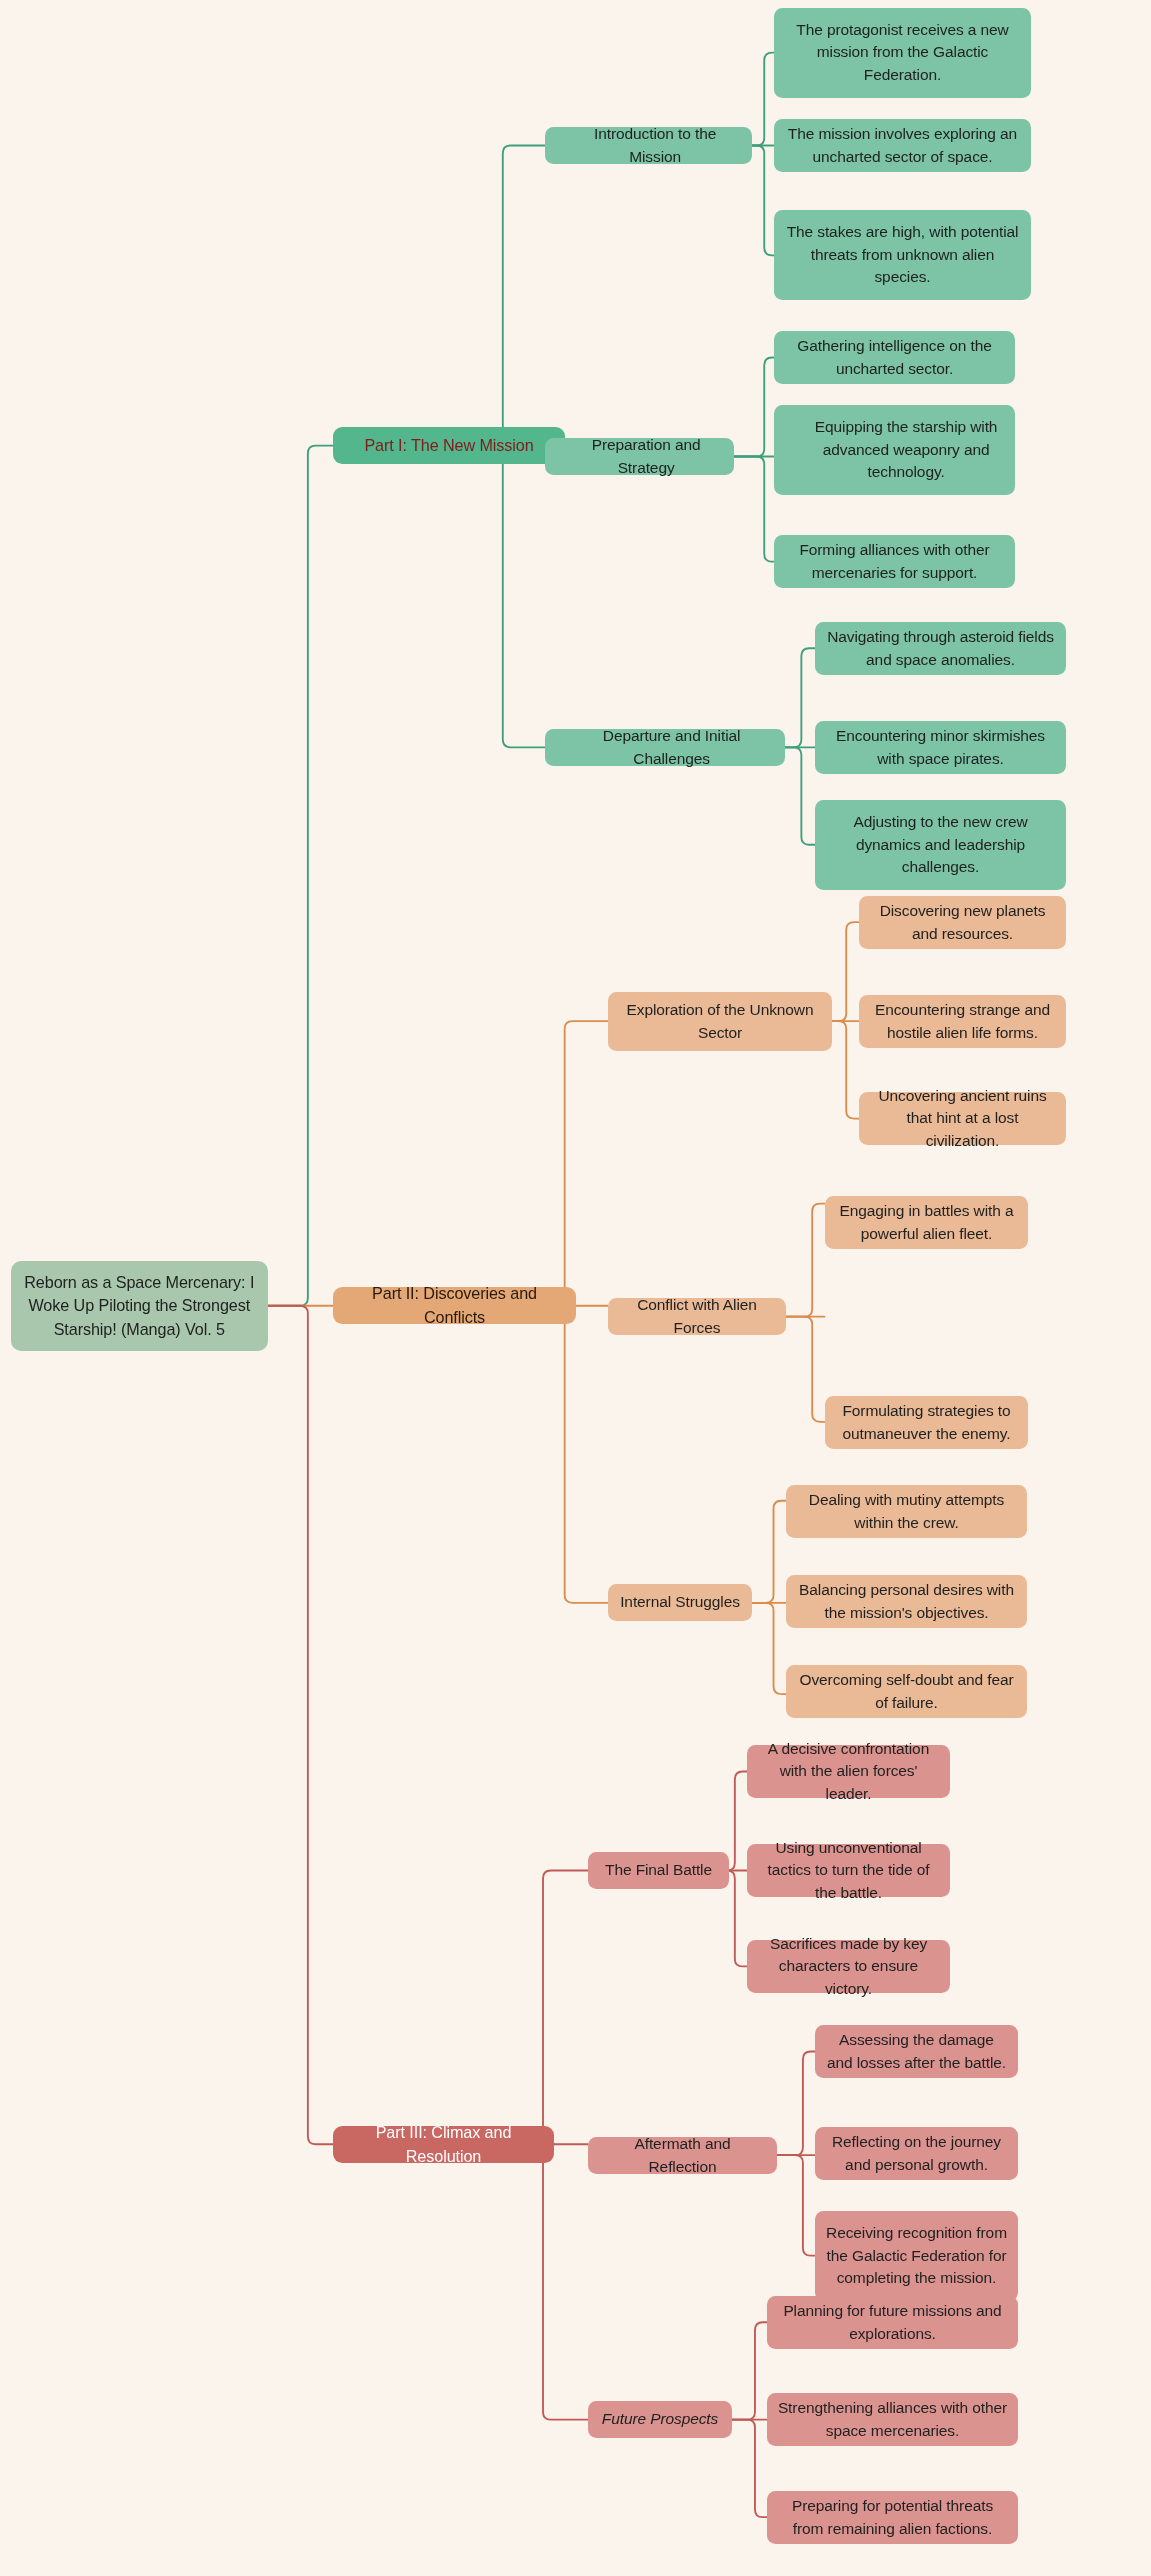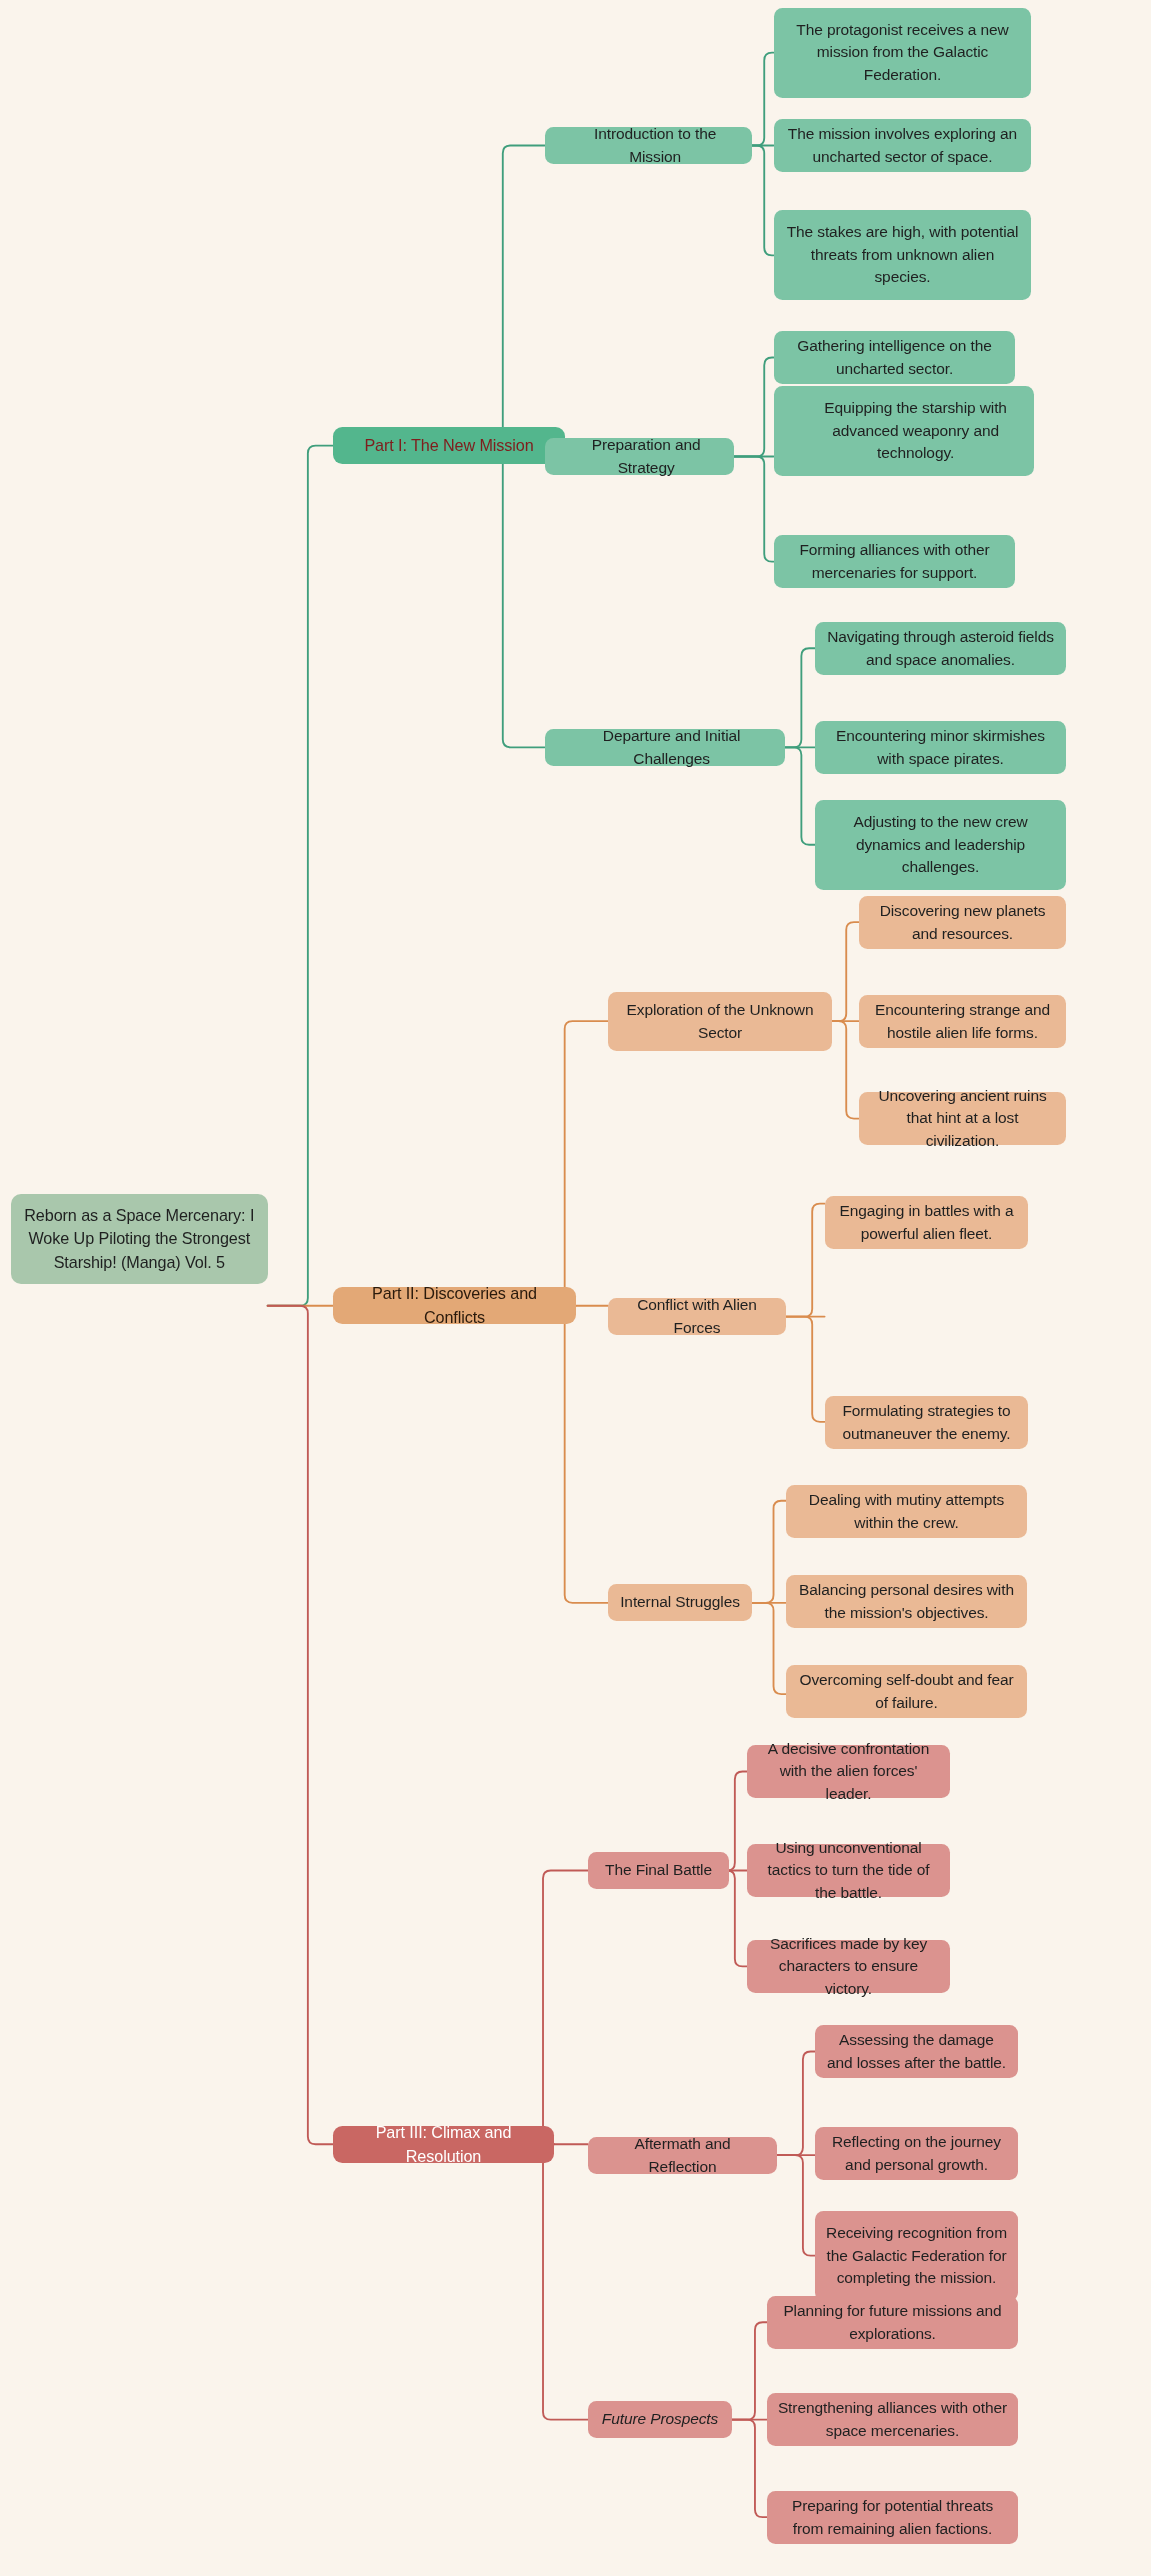--- a/index.html
+++ b/index.html
@@ -113,21 +113,21 @@
       <path d="M1004 2786 L1028 2786 Q1038 2786 1038 2776 L1038 2662 Q1038 2652 1048 2652 L1054 2652"></path>
       <path d="M1004 2786 L1054 2786"></path>
       <path d="M1004 2786 L1028 2786 Q1038 2786 1038 2796 L1038 2906 Q1038 2916 1048 2916 L1054 2916"></path>
 
       <path d="M946 3128 L966 3128 Q976 3128 976 3118 L976 3012 Q976 3002 986 3002 L992 3002"></path>
       <path d="M946 3128 L992 3128"></path>
       <path d="M946 3128 L966 3128 Q976 3128 976 3138 L976 3244 Q976 3254 986 3254 L992 3254"></path>
     </g>
   </svg>
 
-  <div class="node n-root" style="left:10.8px; top:1194px; width:257px; height:90px;">
+  <div class="node n-root" style="left:10.8px; top:1261px; width:257px; height:90px;">
     <span>Reborn as a Space Mercenary: I Woke Up Piloting the Strongest Starship! (Manga) Vol. 5</span>
   </div>
 
   <div class="node n-part green" style="left:333px; top:427px; width:232px; height:37px;">
     <span>Part I: The New Mission</span>
   </div>
 
   <div class="node n-topic green" style="left:545px; top:127px; width:207px; height:37px;">
     <span>Introduction to the Mission</span>
   </div>
@@ -140,21 +140,21 @@
   <div class="node n-leaf green" style="left:774px; top:210px; width:257px; height:90px;">
     <span>The stakes are high, with potential threats from unknown alien species.</span>
   </div>
 
   <div class="node n-topic green" style="left:545px; top:438px; width:189px; height:37px;">
     <span>Preparation and Strategy</span>
   </div>
   <div class="node n-leaf green" style="left:774px; top:331px; width:241px; height:53px;">
     <span>Gathering intelligence on the uncharted sector.</span>
   </div>
-  <div class="node n-leaf green" style="left:774px; top:386px; width:260px; height:90px;padding-left:34px;">
+  <div class="node n-leaf green" style="left:774px; top:405px; width:241px; height:90px;padding-left:34px;">
     <span>Equipping the starship with advanced weaponry and technology.</span>
   </div>
   <div class="node n-leaf green" style="left:774px; top:535px; width:241px; height:53px;">
     <span>Forming alliances with other mercenaries for support.</span>
   </div>
 
   <div class="node n-topic green" style="left:545px; top:729px; width:240px; height:37px;">
     <span>Departure and Initial Challenges</span>
   </div>
   <div class="node n-leaf green" style="left:815px; top:622px; width:251px; height:53px;">

